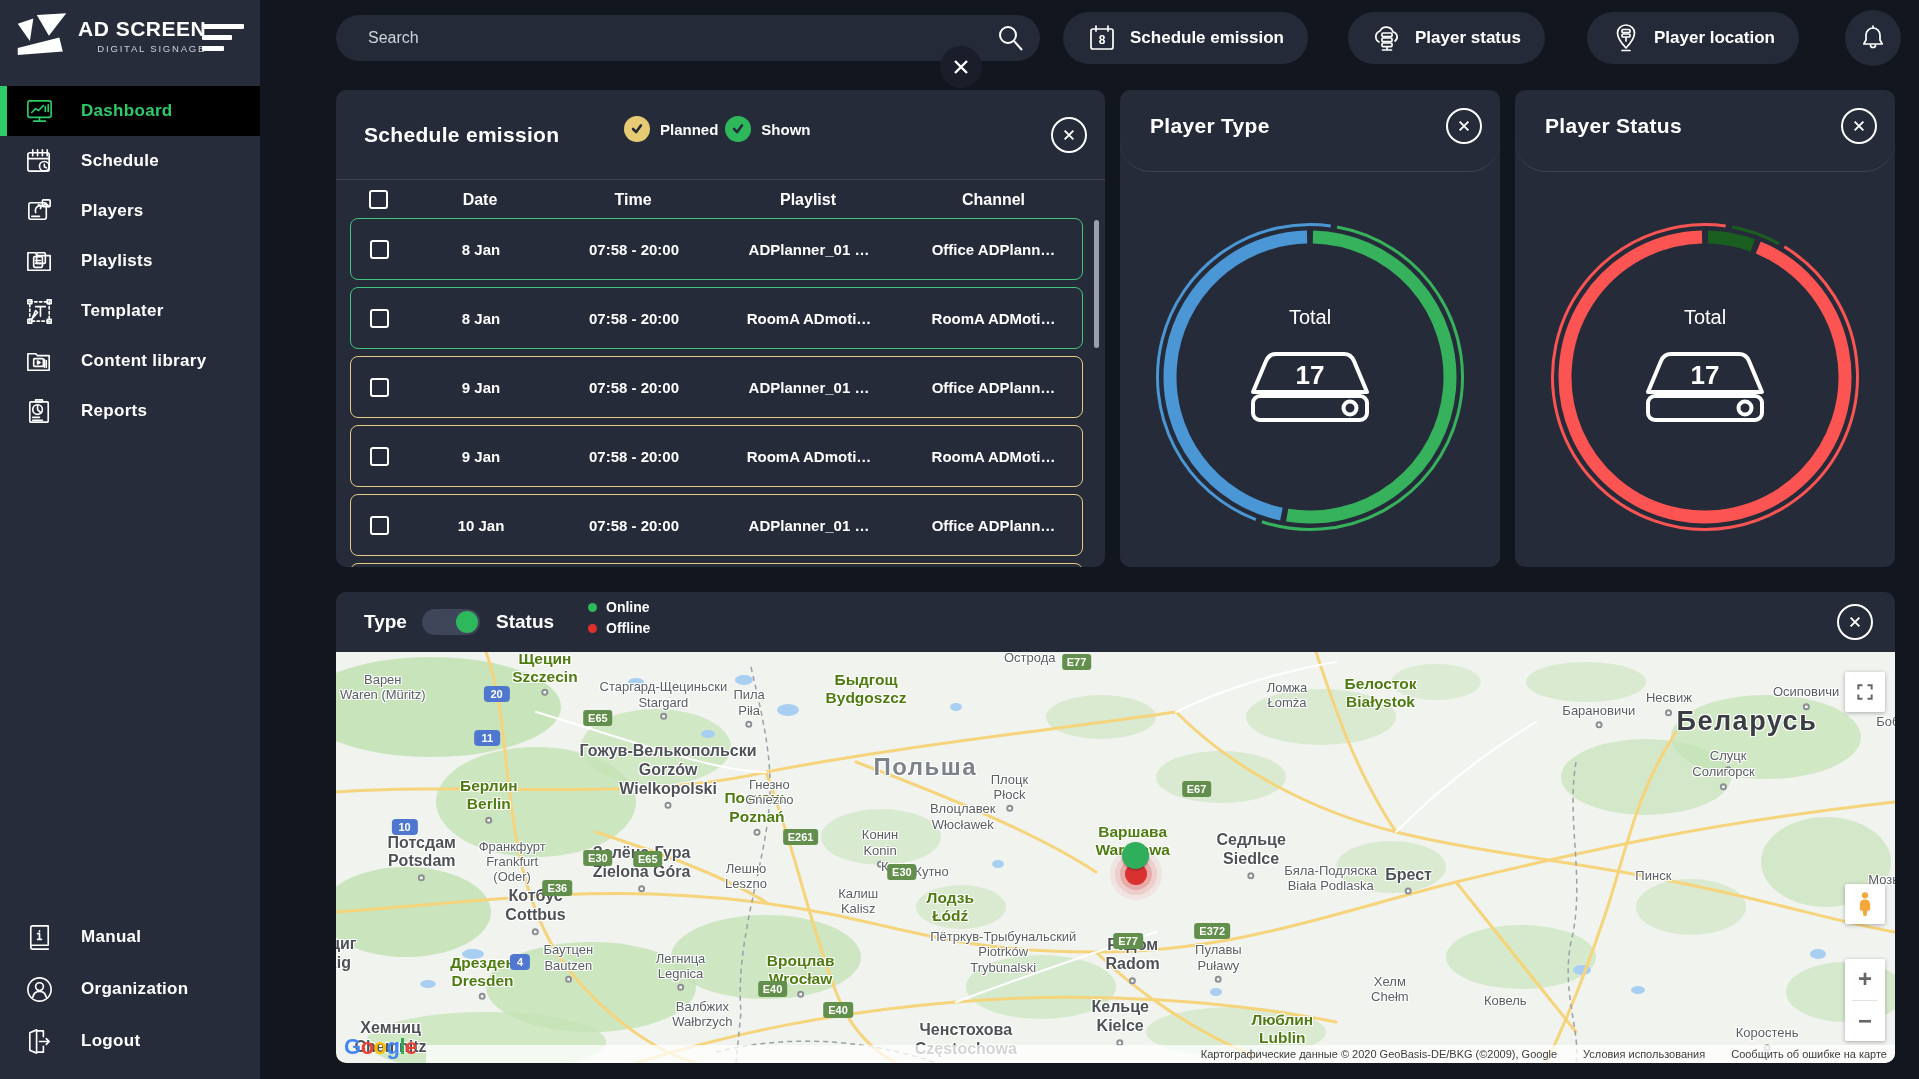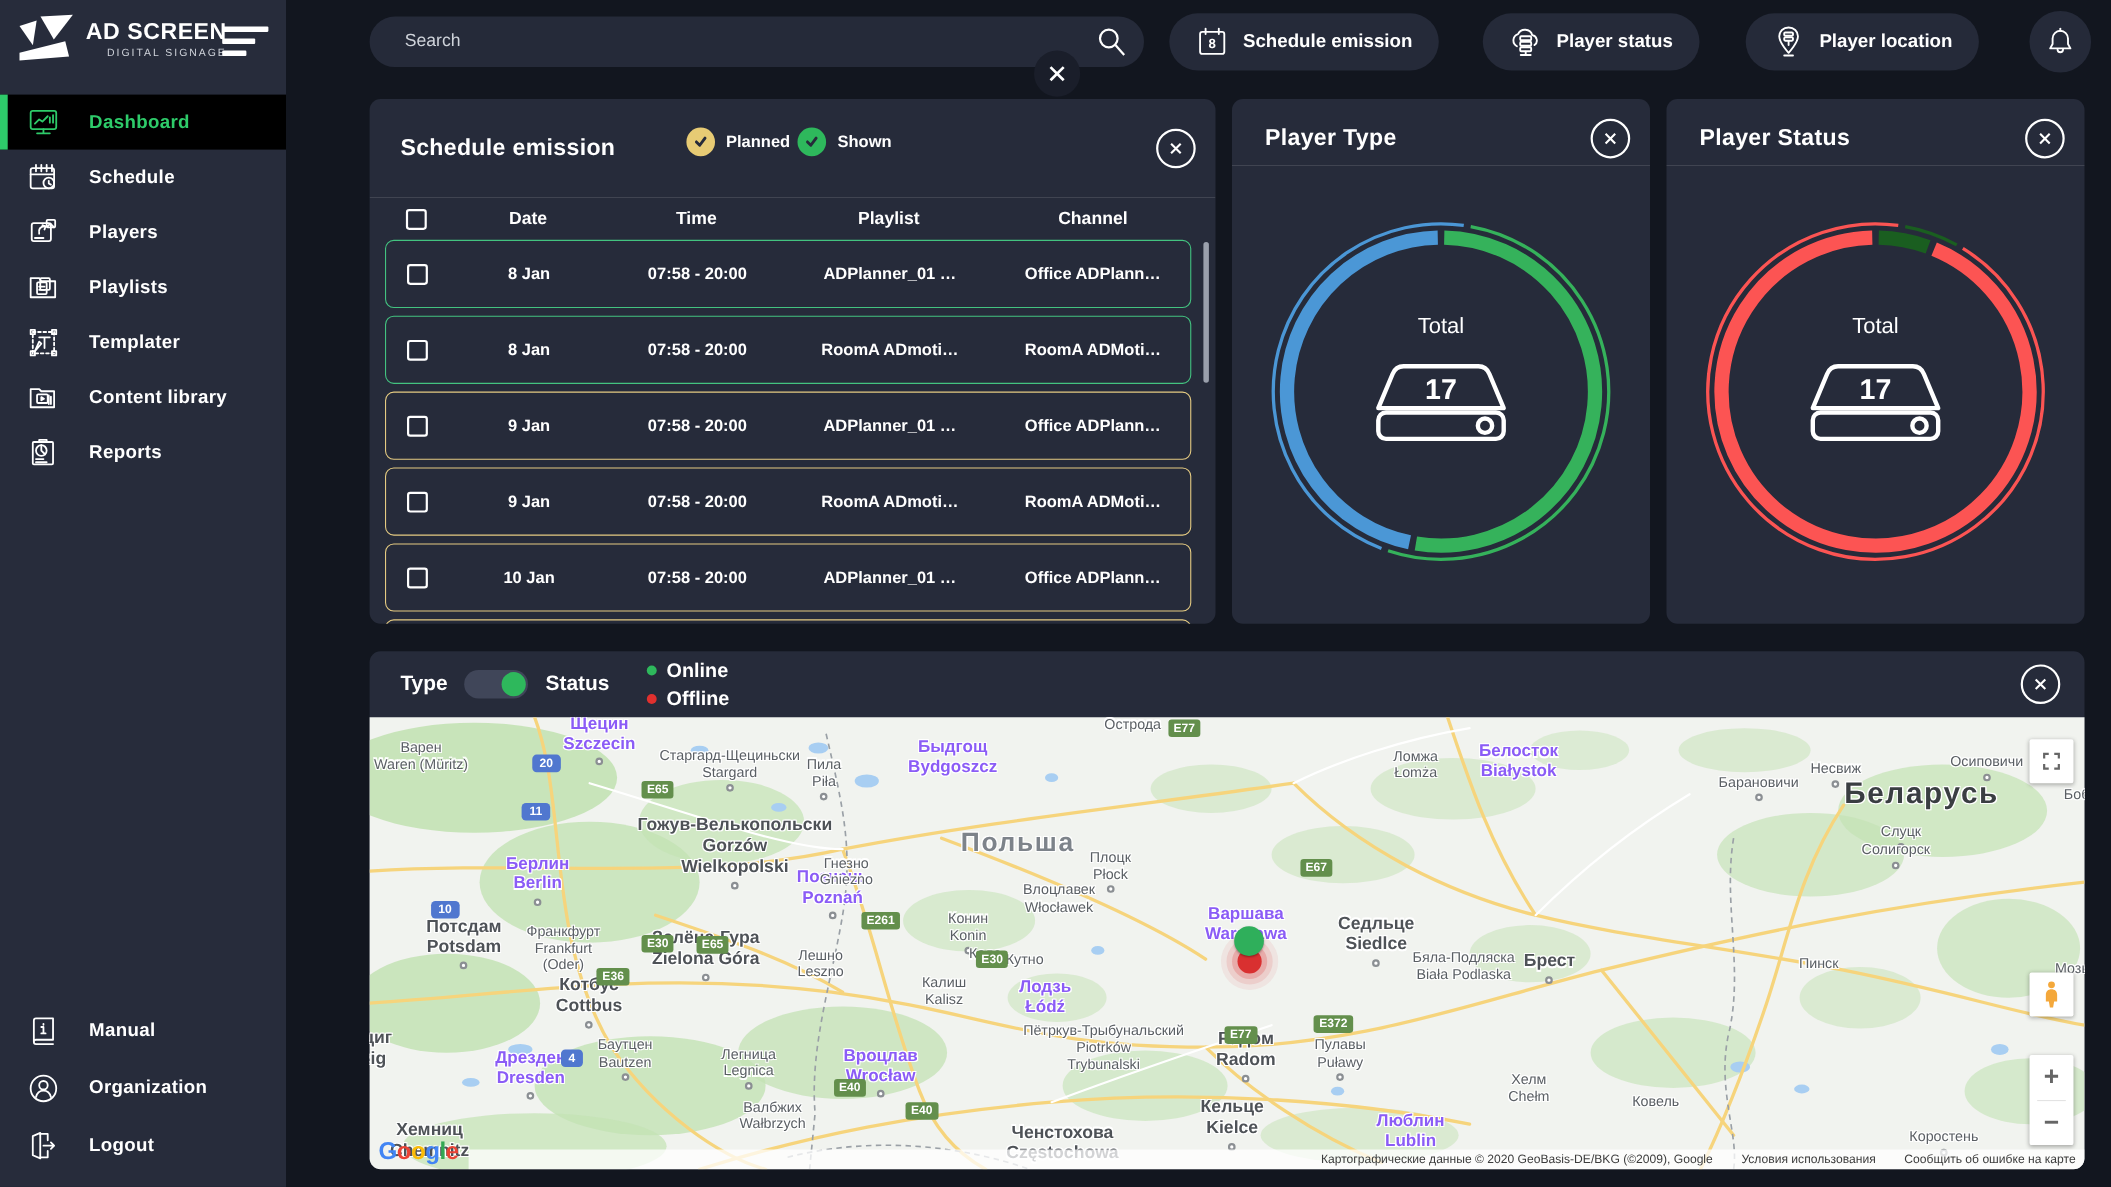--- a/index.html
+++ b/index.html
@@ -71,48 +71,48 @@
   .sp-row.shown { border-color:#43c380; }
   .sp-row.planned { border-color:#e5cb82; }
   .cbwrap { display:flex; justify-content:center; }
   .cb { width:19px; height:19px; border:2.5px solid #fff; border-radius:3px; cursor:pointer; }
   .sp-scroll { position:absolute; right:6px; top:130px; width:5px; height:128px; background:#9aa0ac; border-radius:3px; cursor:pointer; }
 
   
   .donut-panel { width:380px; height:477px; }
   #typePanel { left:1120px; top:90px; }
   #statusPanel { left:1515px; top:90px; }
-  .dp-header { position:relative; height:61px; border-bottom:1px solid rgba(255,255,255,.12); }
+  .dp-header { position:relative; height:82px; border-bottom:1px solid rgba(255,255,255,.12);border-radius:31px; }
   .dp-title { position:absolute; left:30px; top:0; line-height:72px; font-size:21px; font-weight:700; letter-spacing:.3px; }
   .dp-header .close-btn { right:18px; top:18px; }
   .donut-svg { width:380px; height:405px; }
   .donut-svg text { fill:#fff; font-family:"Liberation Sans","DejaVu Sans",sans-serif; }
   .device-outline { stroke:#fff; stroke-width:4; fill:none; stroke-linejoin:round; stroke-linecap:round; }
 
   
   #mapPanel { left:336px; top:592px; width:1559px; height:471px; }
   .map-header { position:relative; height:60px; }
   .mh-type { position:absolute; left:28px; top:0; line-height:60px; font-size:19px; font-weight:700; }
   .switch { position:absolute; left:86px; top:17px; width:58px; height:26px; border-radius:13px; background:#404659; cursor:pointer; }
   .switch .knob { position:absolute; right:2px; top:2px; width:22px; height:22px; border-radius:50%; background:#2eb85c; }
   .mh-status { position:absolute; left:160px; top:0; line-height:60px; font-size:19px; font-weight:700; }
   .map-legend { position:absolute; left:252px; top:7px; display:flex; flex-direction:column; gap:5px; }
-  .map-legend .legend-row { font-size:18px; gap:9px; }
+  .map-legend .legend-row { font-size:14px; gap:9px; }
   .mdot { width:9px; height:9px; border-radius:50%; }
   .mdot.online { background:#2eb85c; }
   .mdot.offline { background:#e0302e; }
   #mapPanel .close-btn { right:22px; top:12px; }
 
   .map-body { position:absolute; top:60px; left:0; right:0; bottom:0; border-radius:0 0 10px 10px; overflow:hidden; background:#f1f3ef; cursor:grab; }
   .map-art { position:absolute; inset:0; width:100%; height:100%; }
 
   .lbl { position:absolute; transform:translate(-50%,-50%); color:#5a5f64; font-size:13px; font-weight:400; text-align:center; white-space:pre; line-height:1.18;
          text-shadow:-1px -1px 0 #fff,1px -1px 0 #fff,-1px 1px 0 #fff,1px 1px 0 #fff,0 1px 0 #fff,0 -1px 0 #fff; }
   .lbl.md { font-size:16px; font-weight:700; color:#4e5257; }
-  .lbl.lg { font-size:15.5px; font-weight:700; color:#8b5cf6; }
+  .lbl.lg { font-size:15.5px; font-weight:700; color:#4d7c0f; }
   .lbl.country { font-size:24px; font-weight:700; color:#7d838a; letter-spacing:1.5px; }
   .lbl.country-dark { font-size:27px; font-weight:700; color:#3a3e42; letter-spacing:1.5px; }
   .lbl .dot { width:7px; height:7px; border:2px solid #8b8f93; background:#fff; border-radius:50%; margin:3px auto 0; }
 
   .shield { position:absolute; transform:translate(-50%,-50%); font-size:11px; font-weight:700; color:#fff; padding:1px 5px; border-radius:3px; line-height:14px; }
   .shield.e { background:#638f4c; }
   .shield.n { background:#5077cf; border-radius:4px; padding:1px 7px; }
 
   .wmarker { position:absolute; transform:translate(-50%,-50%); width:0; height:0; }
   .wmarker .red { position:absolute; width:22px; height:22px; background:#d93030; border-radius:50%; left:-11px; top:-9px;

